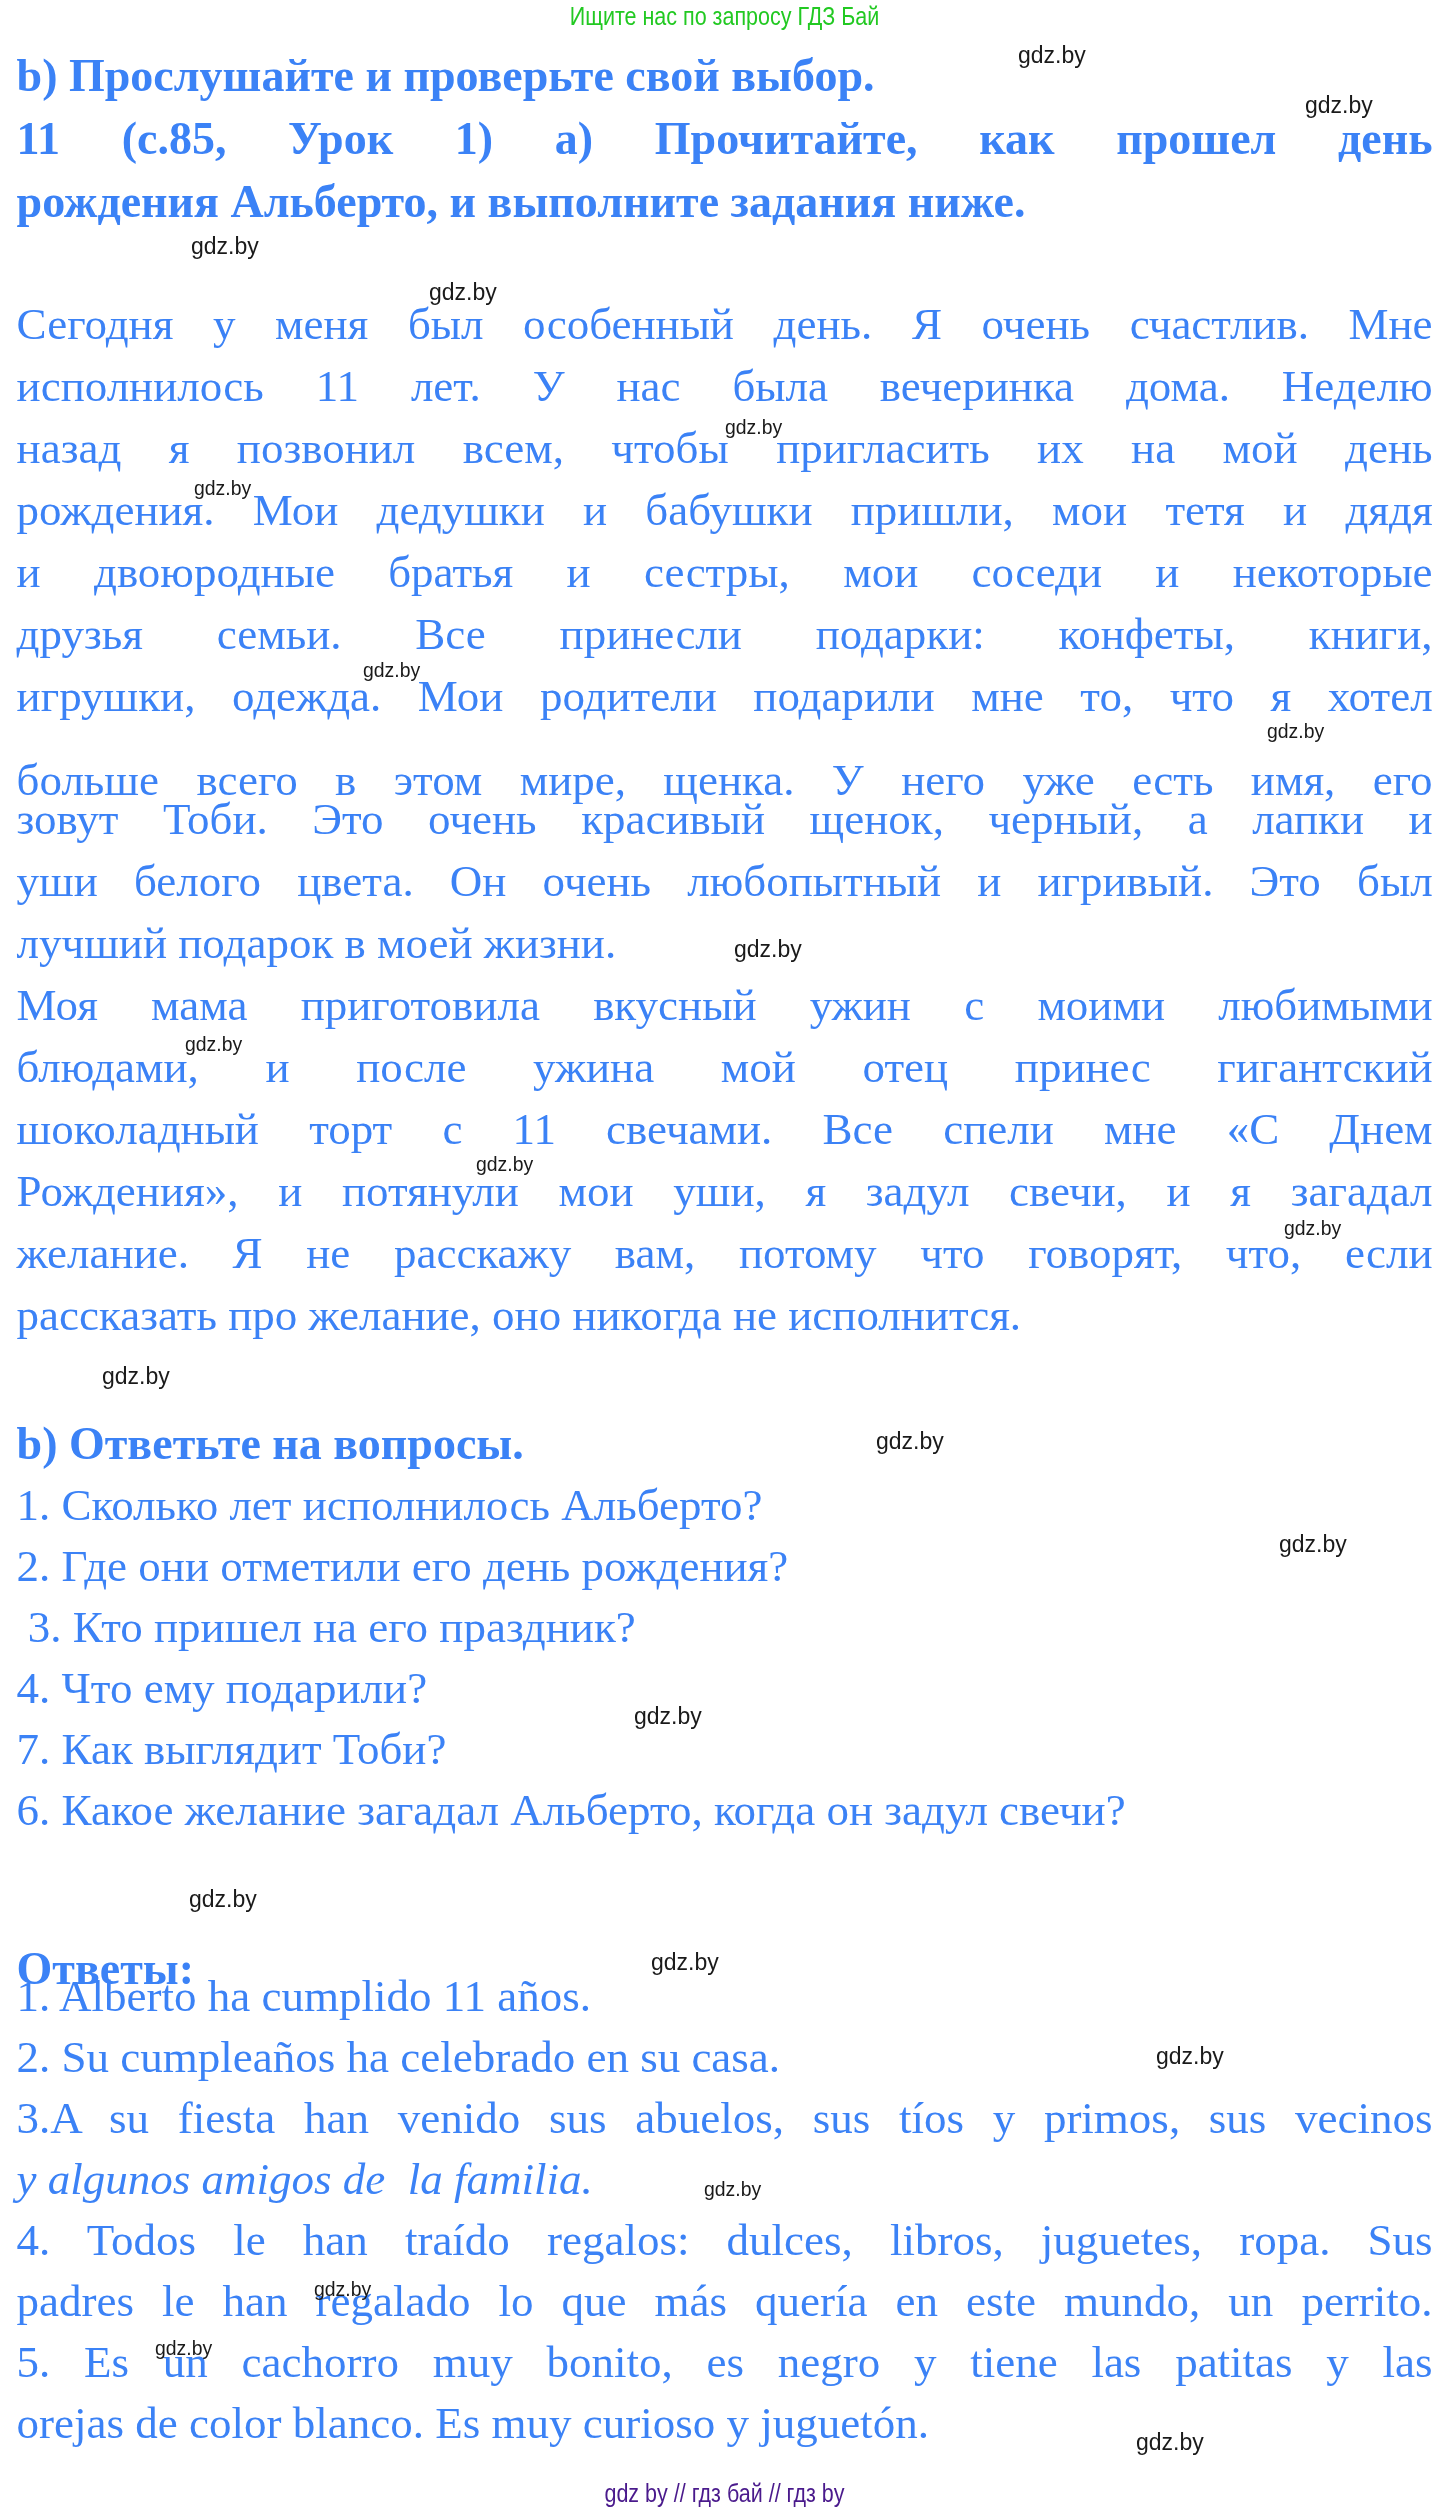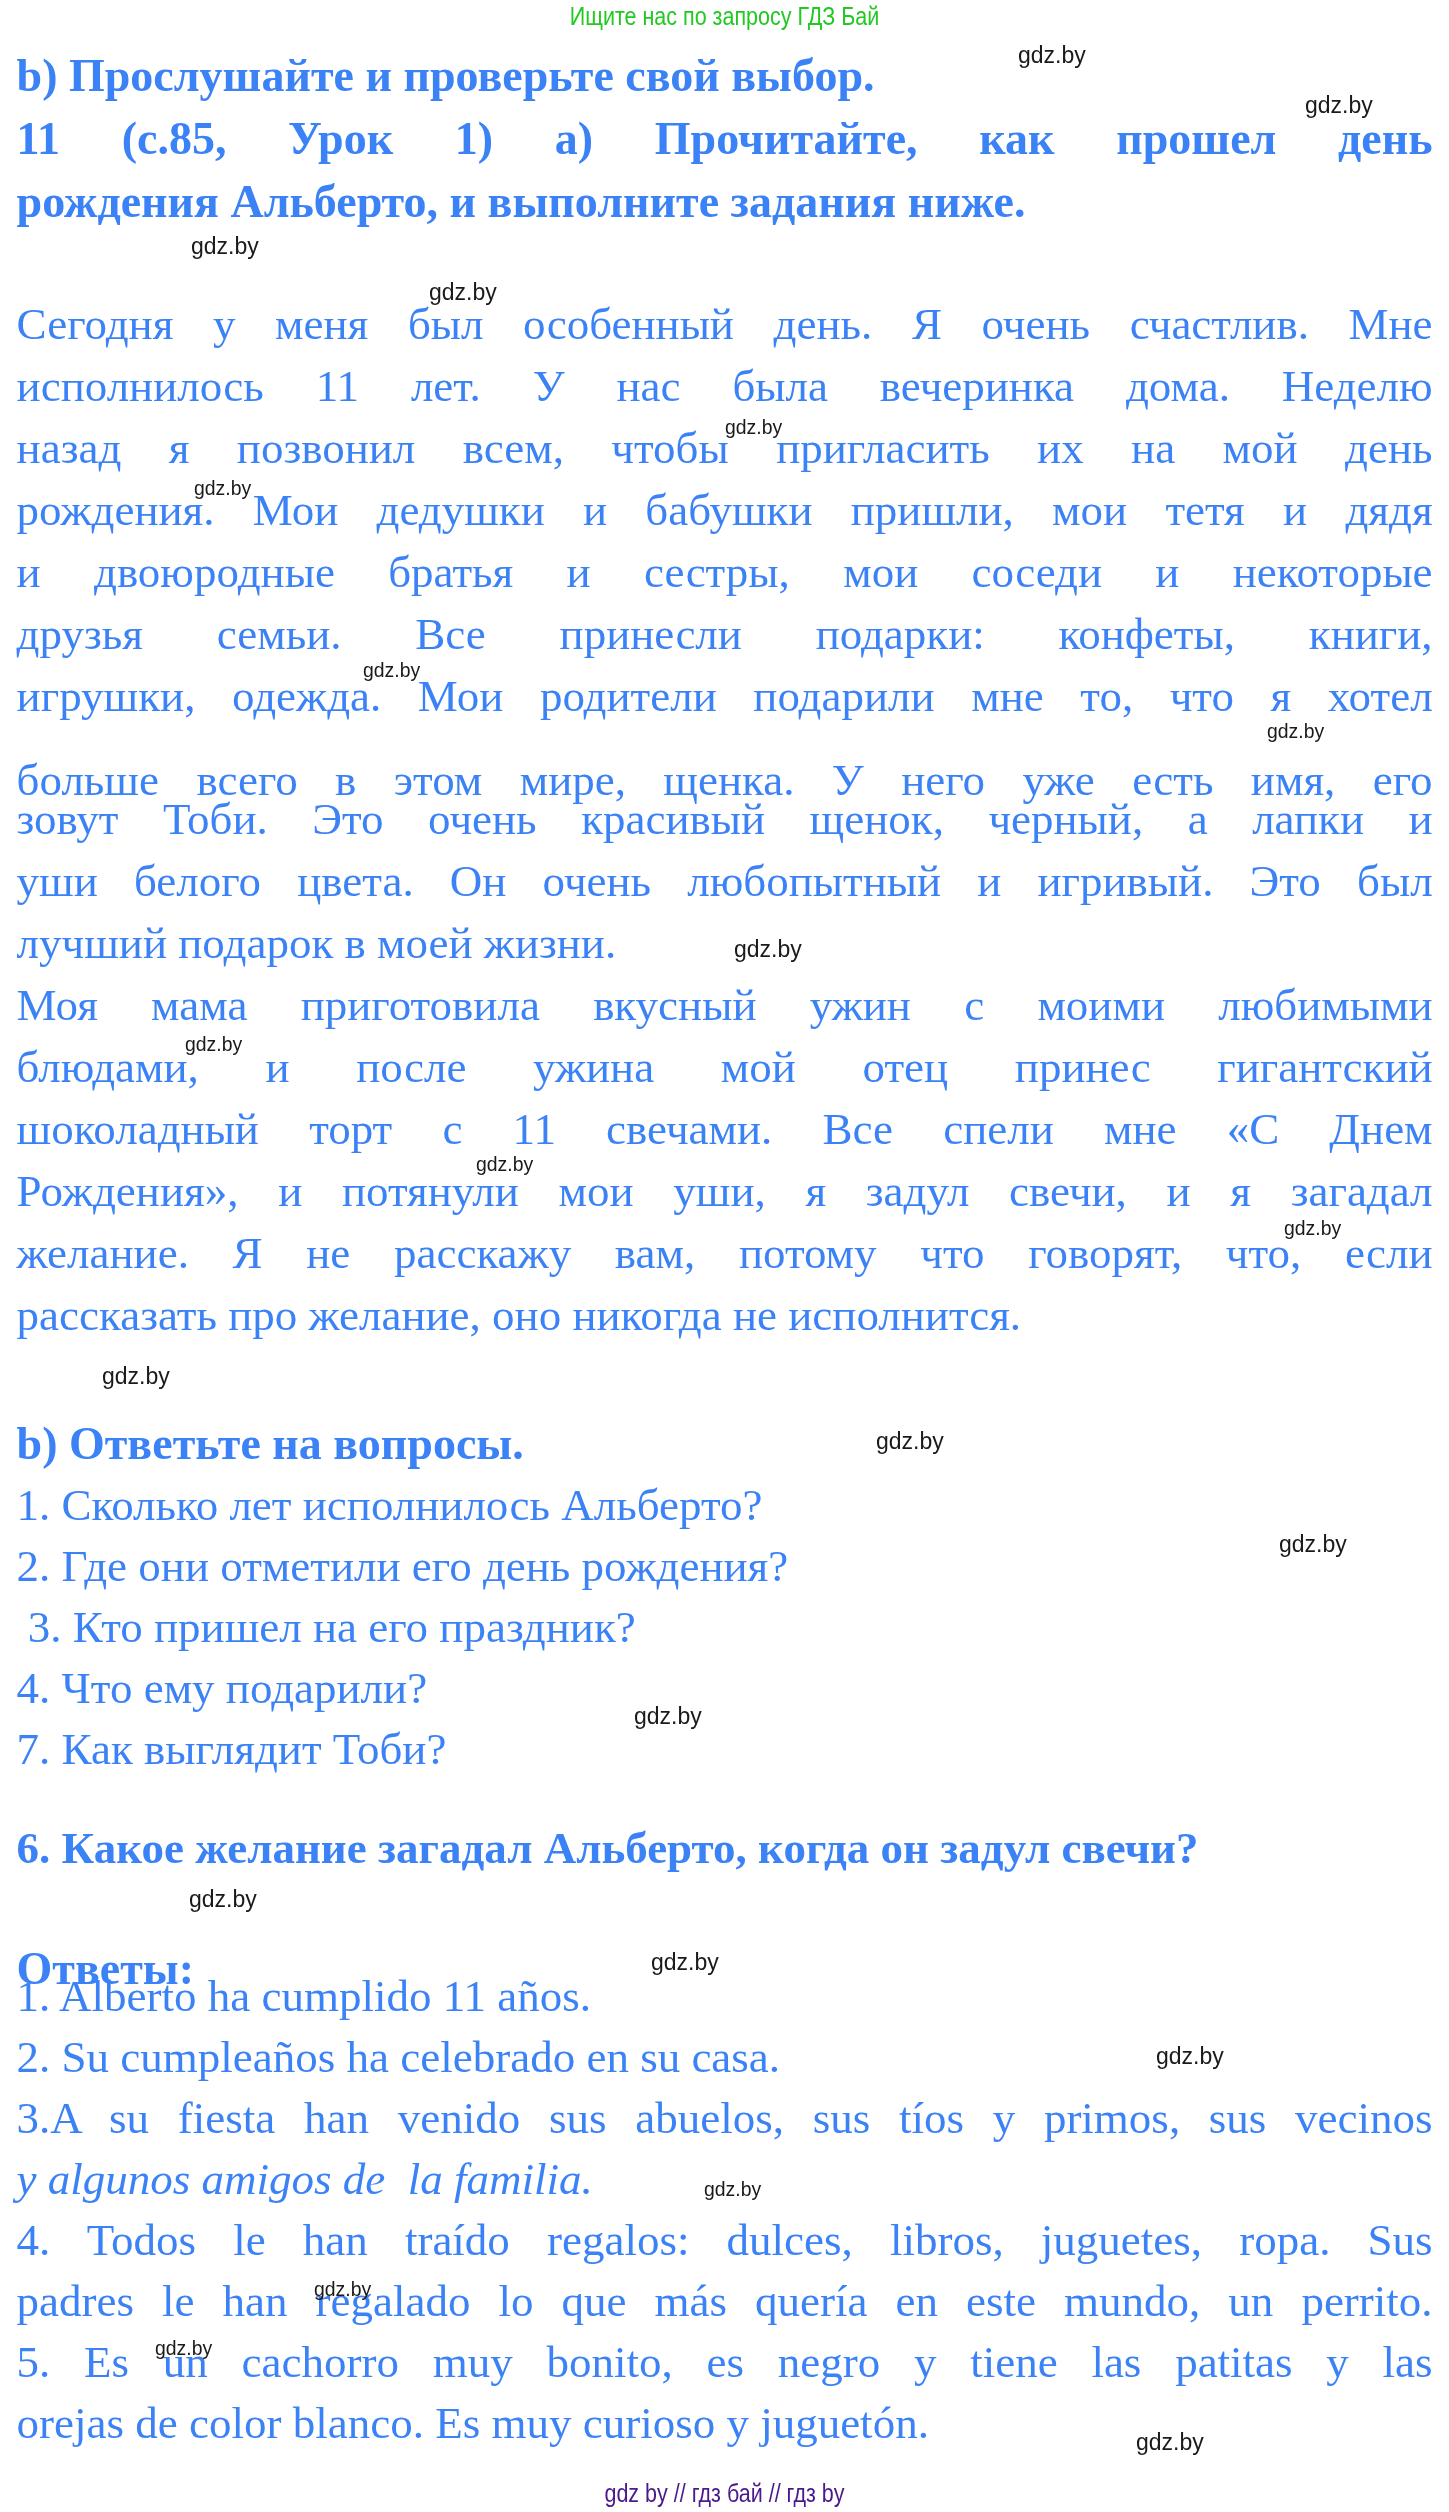--- a/index.html
+++ b/index.html
@@ -61,21 +61,21 @@
   <div class="line serif last" style="top:1288px;">рассказать про желание, оно никогда не исполнится.</div>
 </div>
 
 <div class="line serif bold heading-line last" style="top:1416px;">b) Ответьте на вопросы.</div>
 <div>
   <div class="list-line serif" style="top:1478px;">1. Сколько лет исполнилось Альберто?</div>
   <div class="list-line serif" style="top:1539px;">2. Где они отметили его день рождения?</div>
   <div class="list-line serif" style="top:1600px;"> 3. Кто пришел на его праздник?</div>
   <div class="list-line serif" style="top:1661px;">4. Что ему подарили?</div>
   <div class="list-line serif" style="top:1722px;">7. Как выглядит Тоби?</div>
-  <div class="list-line serif" style="top:1821px;font-weight:bold;">6. Какое желание загадал Альберто, когда он задул свечи?</div>
+  <div class="list-line serif" style="top:1783px;">6. Какое желание загадал Альберто, когда он задул свечи?</div>
 </div>
 
 <div class="line serif bold heading-line last" style="top:1909px;margin-top:32px;">Ответы:</div>
 <div>
   <div class="list-line serif" style="top:1969px;">1. Alberto ha cumplido 11 años.</div>
   <div class="list-line serif" style="top:2030px;">2. Su cumpleaños ha celebrado en su casa.</div>
   <div class="line serif" style="top:2091px;">3.A su fiesta han venido sus abuelos, sus tíos y primos, sus vecinos</div>
   <div class="list-line serif" style="top:2152px;font-style:italic;">y algunos amigos de  la familia.</div>
   <div class="line serif" style="top:2213px;">4. Todos le han traído regalos: dulces, libros, juguetes, ropa. Sus</div>
   <div class="line serif" style="top:2274px;">padres le han regalado lo que más quería en este mundo, un perrito.</div>

